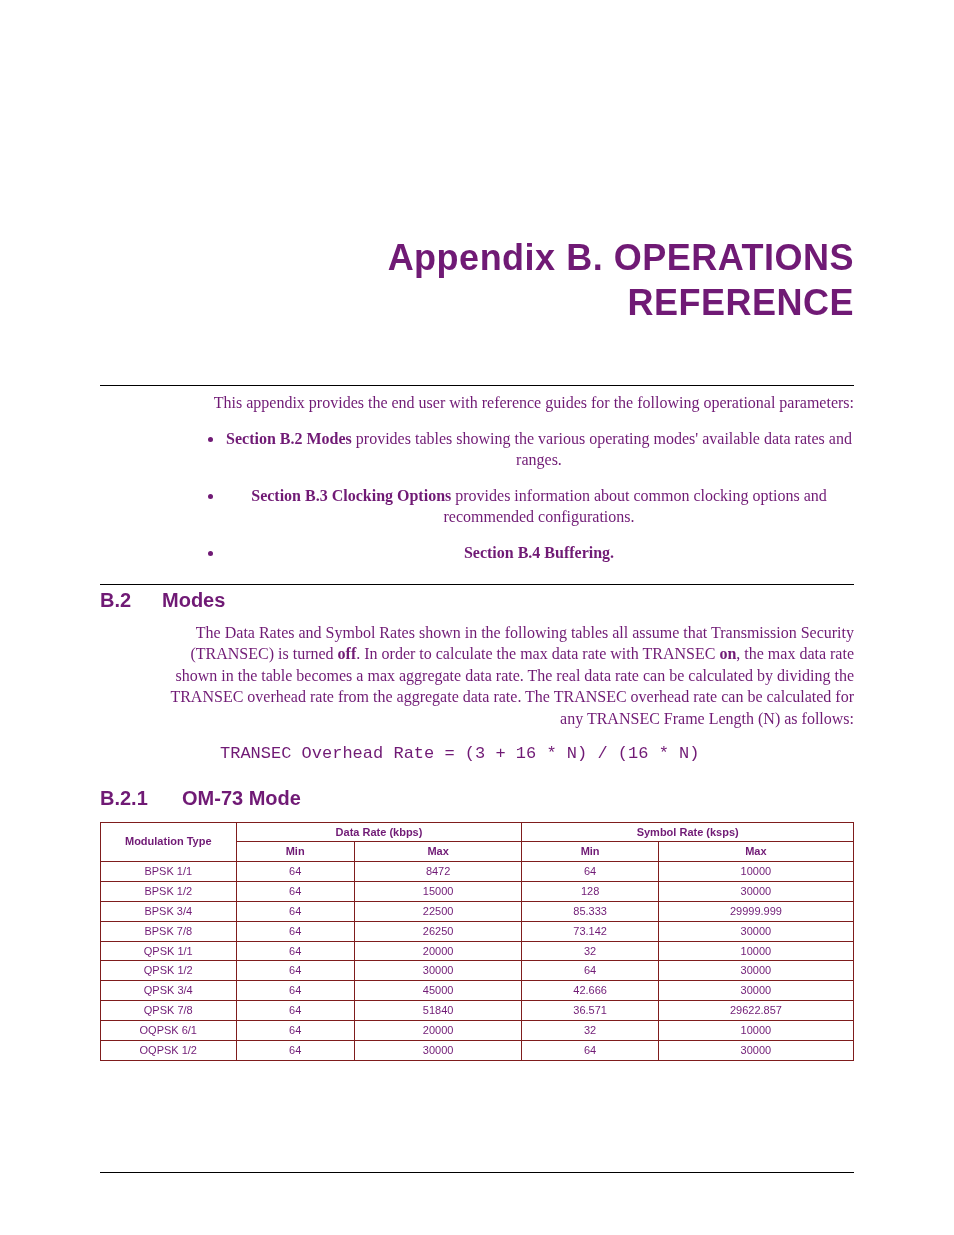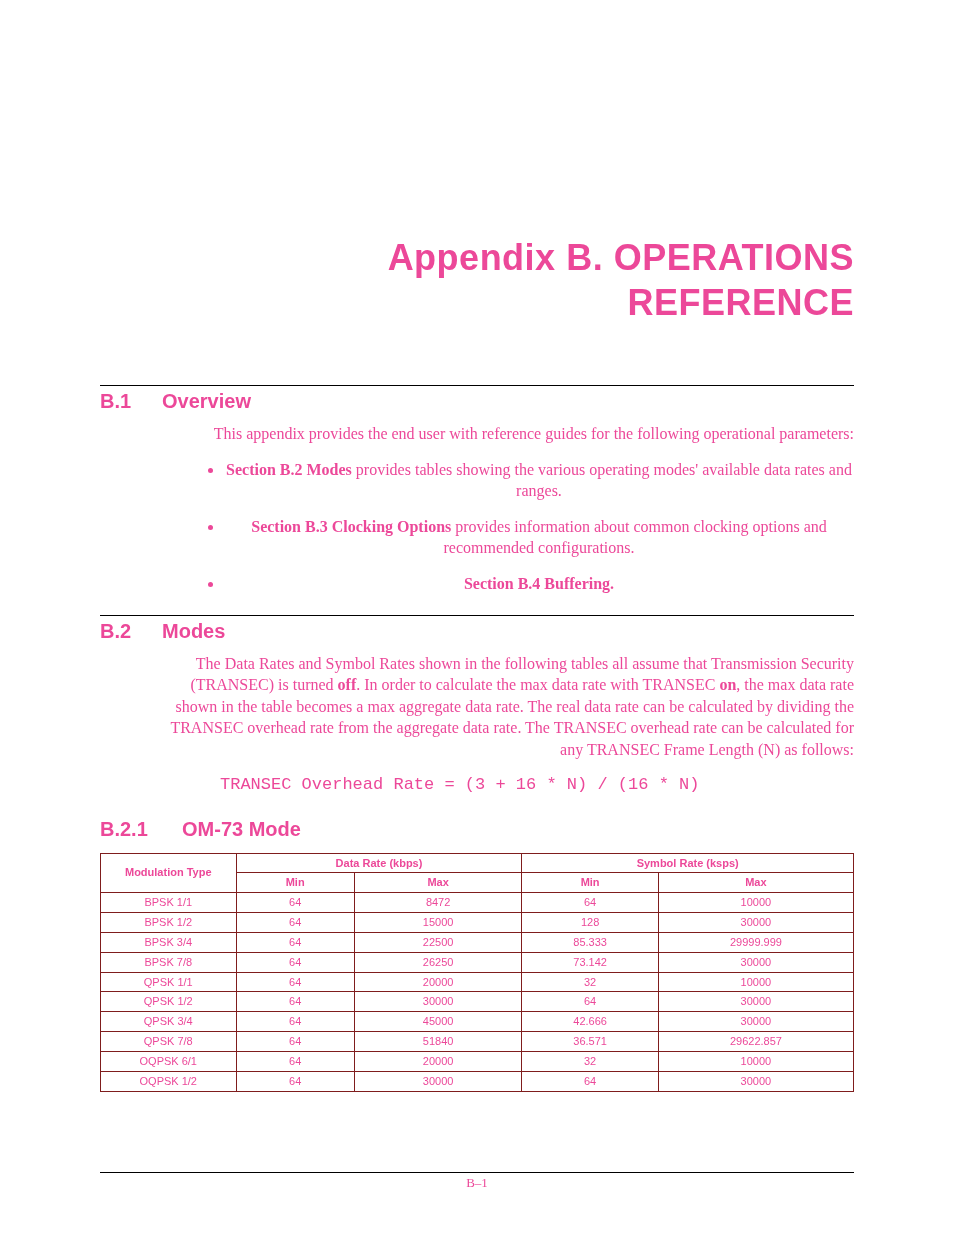--- a/index.html
+++ b/index.html
@@ -6,21 +6,21 @@
     margin: 0;
     padding: 0;
     background: #fff;
     width: 954px;
   }
   .page {
     width: 954px;
     height: 1235px;
     position: relative;
     font-family: "Times New Roman", Times, serif;
-    color: #ec4899;
+    color: #701a75;
     box-sizing: border-box;
     padding: 95px 100px 0 100px;
   }
   .title {
     font-family: Arial, Helvetica, sans-serif;
     font-weight: 700;
     font-size: 36px;
     text-align: right;
     line-height: 1.25;
     margin-top: 140px;
@@ -118,23 +118,20 @@
 <body>
 
 <div class="page">
 
   <div class="title">
     <span>Appendix B.  OPERATIONS</span><br>
     <span>REFERENCE</span>
   </div>
 
   <hr class="sec-rule">
-  <div class="sec-heading">
-    <span class="num">B.1</span><span>Overview</span>
-  </div>
 
   <div class="body-indent">
     <p class="body-text">This appendix provides the end user with reference guides for the following operational parameters:</p>
     <ul class="bullets">
       <li><span class="bold">Section B.2 Modes</span><span> provides tables showing the various operating modes' available data rates and ranges.</span></li>
       <li><span class="bold">Section B.3 Clocking Options</span><span> provides information about common clocking options and recommended configurations.</span></li>
       <li><span class="bold">Section B.4 Buffering.</span><span></span></li>
     </ul>
   </div>
 
@@ -236,14 +233,13 @@
           <td>OQPSK 1/2</td>
           <td>64</td>
           <td>30000</td>
           <td>64</td>
           <td>30000</td>
         </tr>
     </tbody>
   </table>
 
   <div class="footer-rule"></div>
-  <div class="page-num">B–1</div>
 </div>
 
 </body></html>

